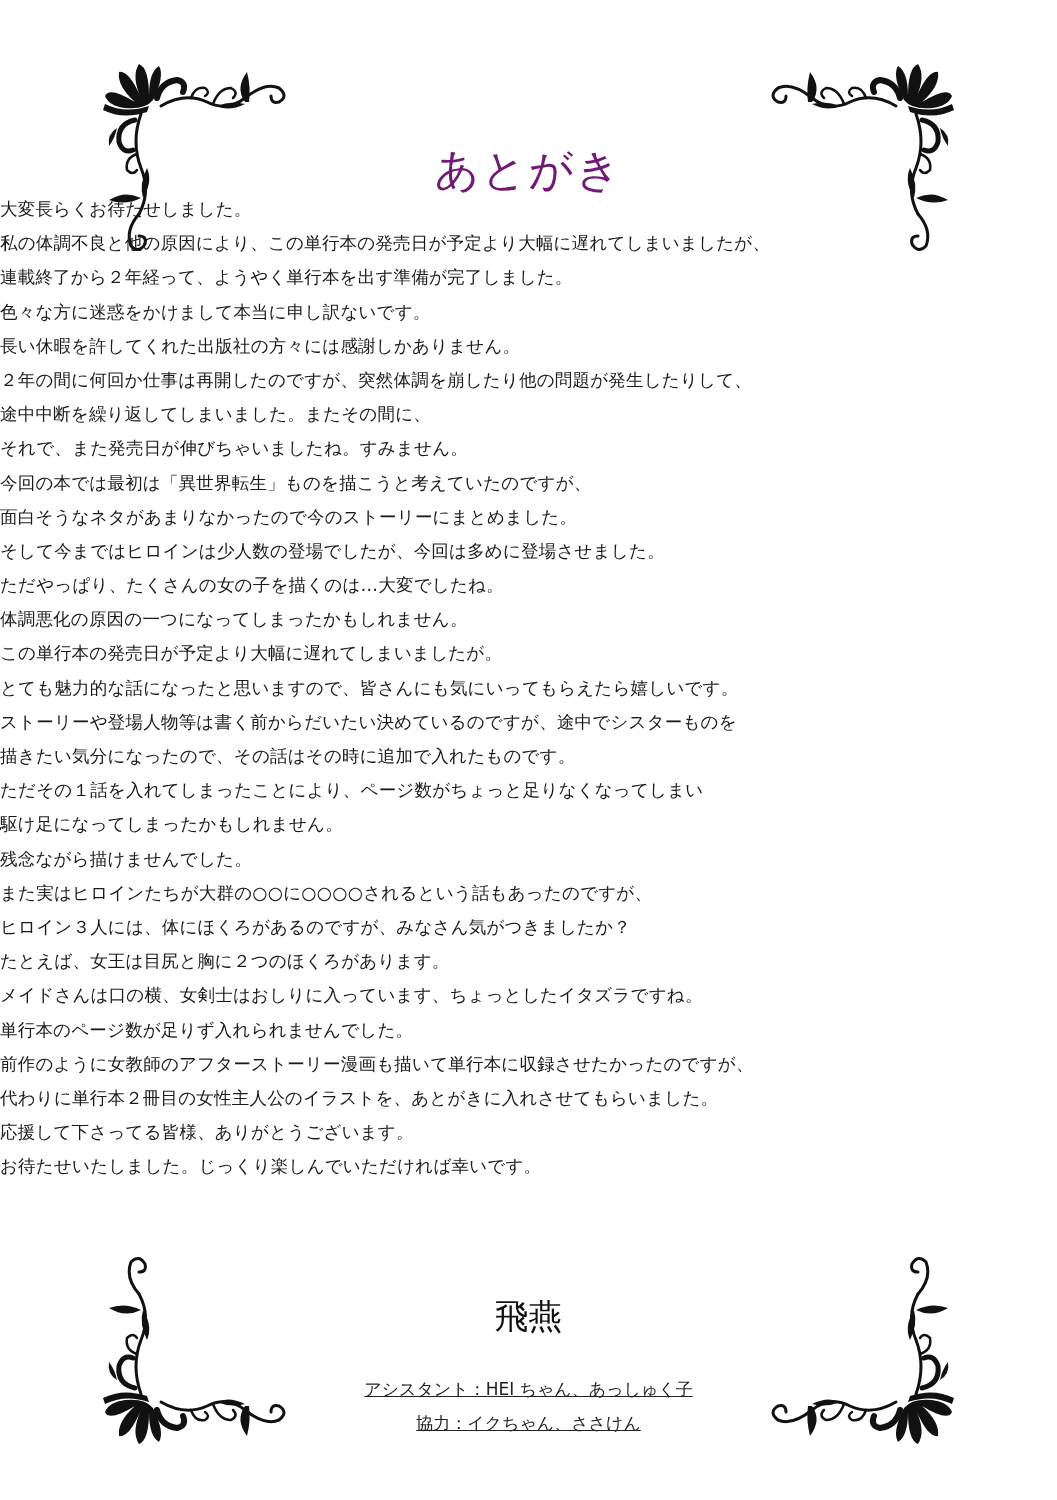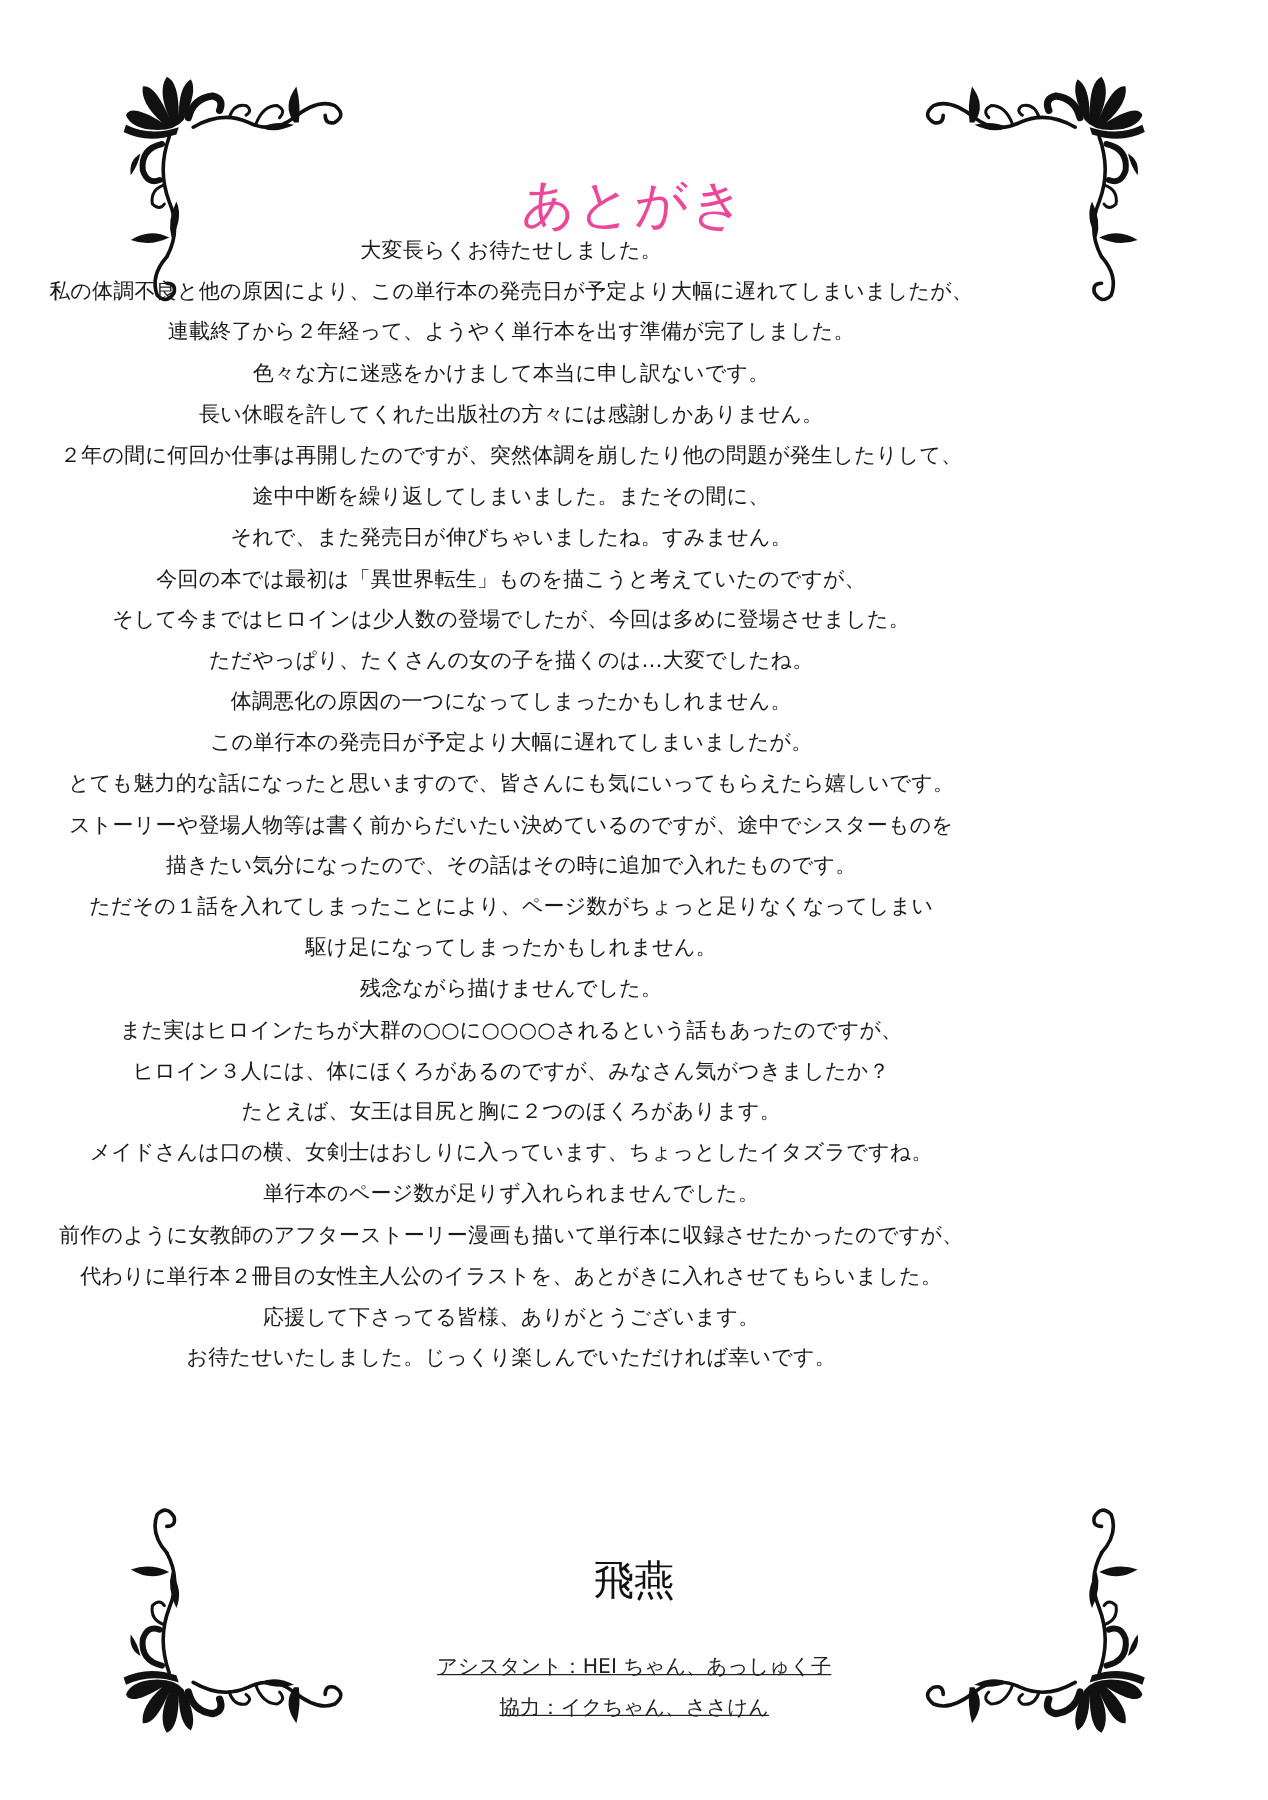--- a/index.html
+++ b/index.html
@@ -4,22 +4,22 @@
 <style>
   html, body { margin: 0; padding: 0; background: #ffffff; }
   body { width: 1057px; height: 1500px; position: relative; overflow: hidden; font-family: "DejaVu Sans", "Liberation Sans", sans-serif; color: #1a1a1a; }
   .page { position: absolute; left: 0; top: 0; width: 1057px; height: 1500px; }
   .ornament { position: absolute; width: 210px; height: 210px; }
   .ornament svg { width: 100%; height: 100%; }
   .orn-tl { left: 95px; top: 58px; }
   .orn-tr { left: 752px; top: 58px; transform: scaleX(-1); }
   .orn-bl { left: 95px; top: 1240px; transform: scaleY(-1); }
   .orn-br { left: 752px; top: 1240px; transform: scale(-1,-1); }
-  .title { position: absolute; left: 0; width: 1057px; top: 112px; text-align: center; font-size: 44px; letter-spacing: 2px; font-weight: normal; color: #ec4899; }
-  .body-lines { position: absolute; left: 0; width: 852px; top: 192px; text-align: center; }
+  .title { position: absolute; left: 0; width: 1057px; top: 112px; text-align: center; font-size: 44px; letter-spacing: 2px; font-weight: normal; color: #701a75; }
+  .body-lines { position: absolute; left: 0; width: 852px; top: 192px; text-align: left; }
   .line { height: 34.2px; line-height: 34.2px; font-size: 17.5px; white-space: nowrap; color: #1a1a1a; letter-spacing: 0.2px; }
   .signature { position: absolute; left: 0; width: 1057px; top: 1294px; text-align: center; font-size: 34px; color: #111; }
   .credits { position: absolute; left: 0; width: 1057px; top: 1372px; text-align: center; }
   .credit-line { font-size: 17px; height: 34px; line-height: 34px; color: #222; text-decoration: underline; }
 </style>
 </head>
 <body>
 
 <div class="page">
 
@@ -138,20 +138,21 @@
   <div class="body-lines">
     <div class="line">大変長らくお待たせしました。</div>
     <div class="line">私の体調不良と他の原因により、この単行本の発売日が予定より大幅に遅れてしまいましたが、</div>
     <div class="line">連載終了から２年経って、ようやく単行本を出す準備が完了しました。</div>
     <div class="line">色々な方に迷惑をかけまして本当に申し訳ないです。</div>
     <div class="line">長い休暇を許してくれた出版社の方々には感謝しかありません。</div>
     <div class="line">２年の間に何回か仕事は再開したのですが、突然体調を崩したり他の問題が発生したりして、</div>
     <div class="line">途中中断を繰り返してしまいました。またその間に、</div>
     <div class="line">それで、また発売日が伸びちゃいましたね。すみません。</div>
     <div class="line">今回の本では最初は「異世界転生」ものを描こうと考えていたのですが、</div>
+    <div class="line">面白そうなネタがあまりなかったので今のストーリーにまとめました。</div>
     <div class="line">そして今まではヒロインは少人数の登場でしたが、今回は多めに登場させました。</div>
     <div class="line">ただやっぱり、たくさんの女の子を描くのは…大変でしたね。</div>
     <div class="line">体調悪化の原因の一つになってしまったかもしれません。</div>
     <div class="line">この単行本の発売日が予定より大幅に遅れてしまいましたが。</div>
     <div class="line">とても魅力的な話になったと思いますので、皆さんにも気にいってもらえたら嬉しいです。</div>
     <div class="line">ストーリーや登場人物等は書く前からだいたい決めているのですが、途中でシスターものを</div>
     <div class="line">描きたい気分になったので、その話はその時に追加で入れたものです。</div>
     <div class="line">ただその１話を入れてしまったことにより、ページ数がちょっと足りなくなってしまい</div>
     <div class="line">駆け足になってしまったかもしれません。</div>
     <div class="line">残念ながら描けませんでした。</div>

